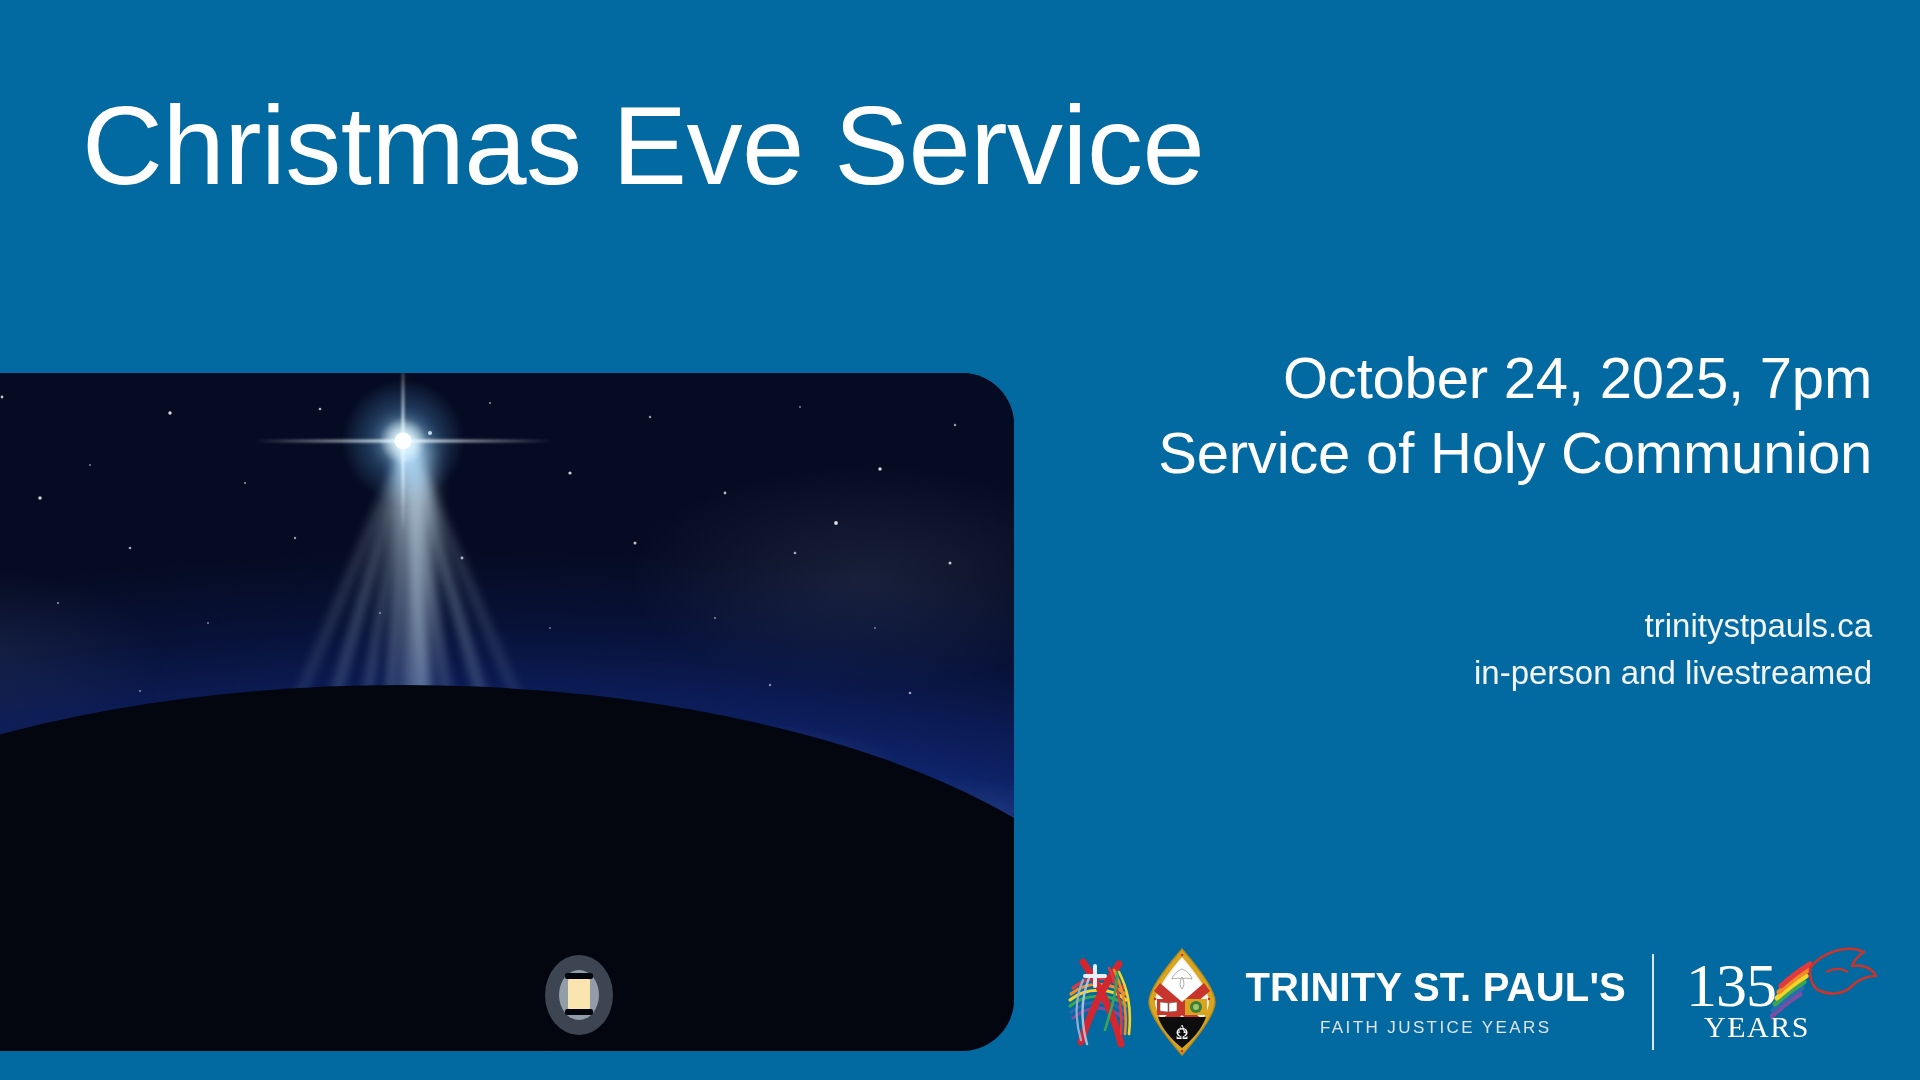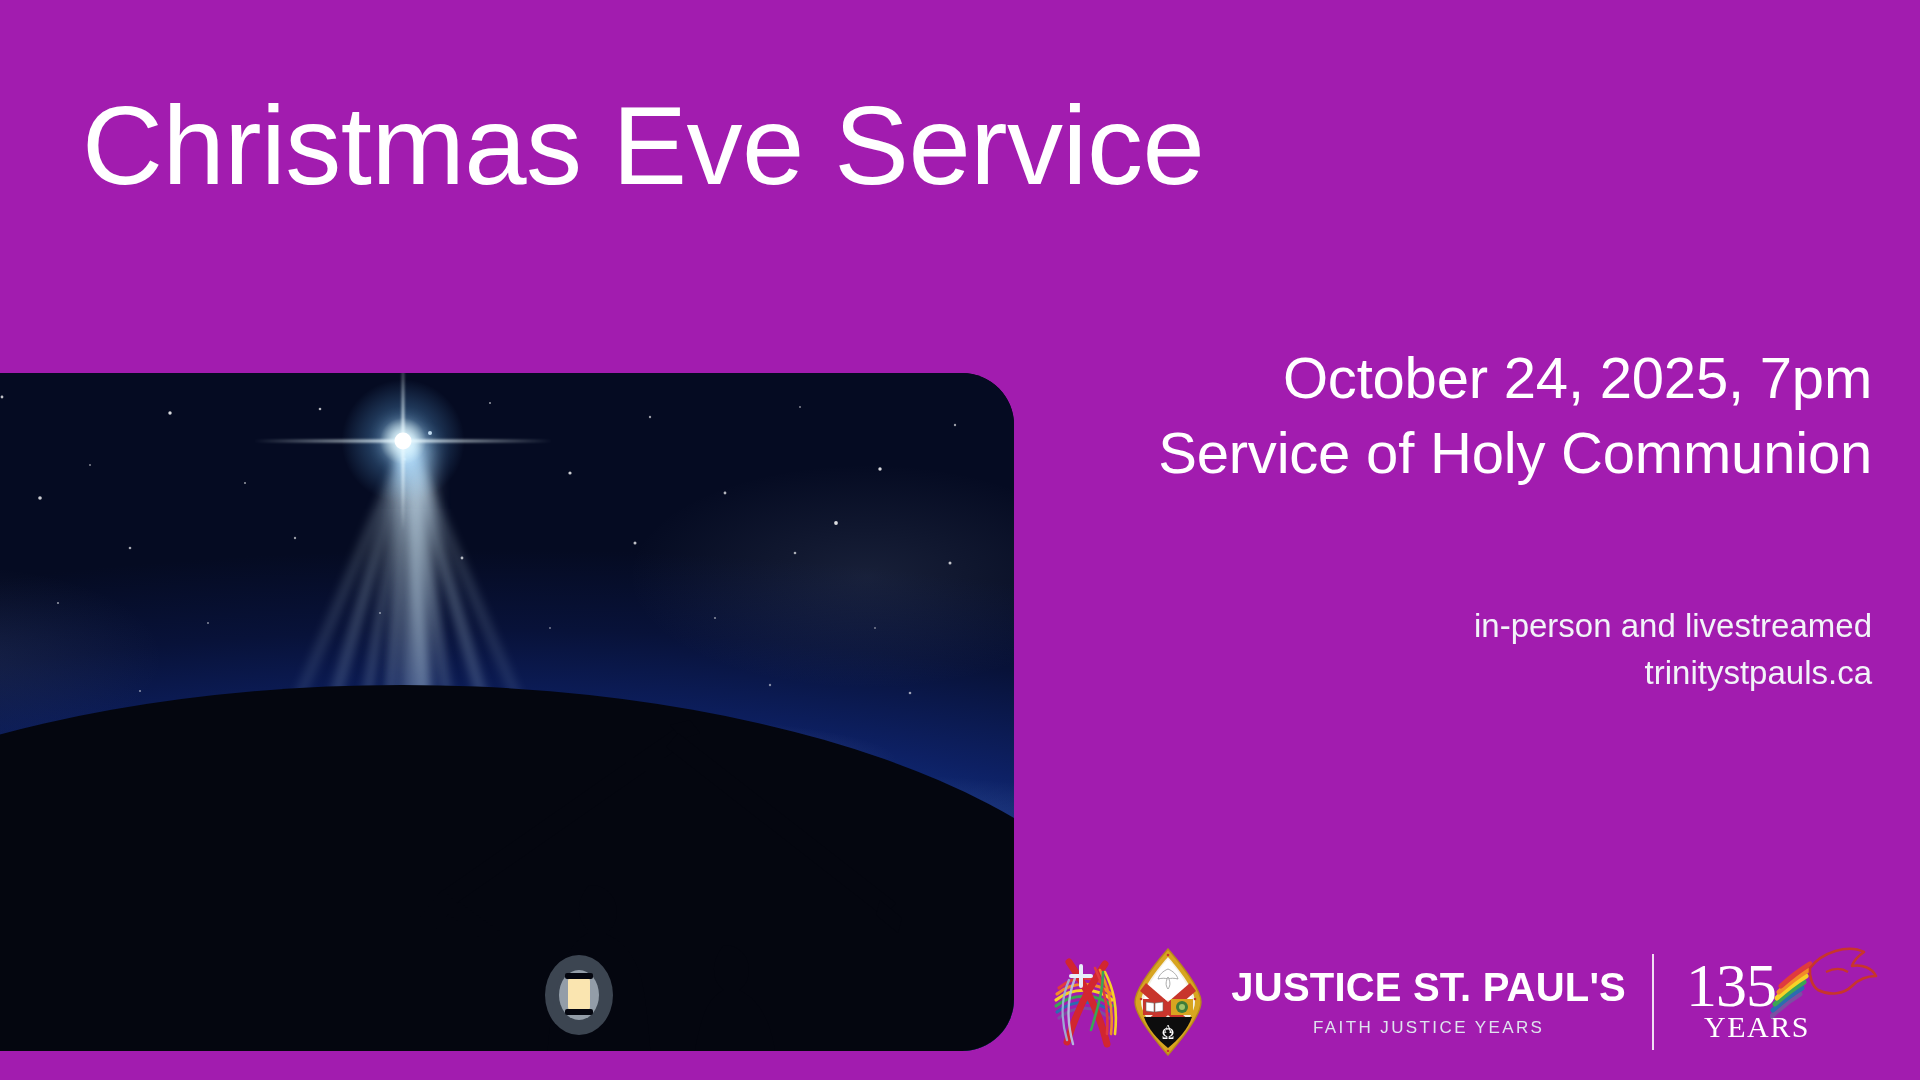--- a/index.html
+++ b/index.html
@@ -205,21 +205,21 @@
     font-family:"Liberation Serif", serif;
     font-size:30px; font-weight:400;
     color:#ffffff; line-height:1;
     letter-spacing:1.5px;
   }
   .anniv svg{ position:absolute; right:0; top:-6px; }
 </style>
 </head>
 <body style="background: rgb(18, 30, 64);">
 
-<div id="poster" style="background: #a21caf; padding-left: 48px;">
+<div id="poster" style="background: #0369a1; padding-left: 48px;">
 
   <div class="title">Christmas Eve Service</div>
 
   <div class="photo">
     <div class="sky"></div>
     <div class="haze"></div>
 
     <svg class="stars" viewBox="0 0 1224 678" preserveAspectRatio="none">
       <g fill="#ffffff">
         <circle cx="60" cy="28" r="1.6" opacity=".8"></circle>
@@ -372,22 +372,22 @@
         <path d="M78 742 c6 0 11 5 11 11 c0 4 -2 7 -5 9 c7 4 10 11 12 21 l2 11 l-42 0
                  l4 -13 c2 -9 6 -16 11 -19 c-3 -2 -4 -5 -4 -9 c0 -6 5 -11 11 -11 z"></path>
       </g>
     </svg>
   </div>
 
   <div class="right-block">
     <div class="headline">October 24, 2025, 7pm</div>
     <div class="headline">Service of Holy Communion</div>
     <div class="subblock">
+      <div>trinitystpauls.ca</div>
       <div>in-person and livestreamed</div>
-      <div>trinitystpauls.ca</div>
     </div>
   </div>
 
   <div class="logos">
 
     <svg class="logo-affirm" viewBox="0 0 78 108">
       <g fill="none" stroke-width="3.2" stroke-linecap="round">
         <path d="M14 40 C30 26 52 28 64 40" stroke="#e03a3e"></path>
         <path d="M12 46 C29 32 53 34 66 46" stroke="#f28c28"></path>
         <path d="M11 52 C28 38 54 40 67 52" stroke="#f5d327"></path>
@@ -435,21 +435,21 @@
 
       <g fill="#c8352c">
         <circle cx="37" cy="8" r="1.3"></circle>
           <circle cx="64" cy="52" r="1.3"></circle>
         <circle cx="10" cy="52" r="1.3"></circle>
           <circle cx="37" cy="104" r="1.3"></circle>
       </g>
     </svg>
 
     <div class="wordmark">
-      <div class="main">JUSTICE ST. PAUL'S</div>
+      <div class="main">TRINITY ST. PAUL'S</div>
       <div class="tag">FAITH  JUSTICE  YEARS</div>
     </div>
 
     <div class="divider"></div>
 
     <div class="anniv">
       <div class="num">135</div>
       <div class="yrs">YEARS</div>
       <svg width="110" height="92" viewBox="0 0 110 92">
         <g stroke-width="5" fill="none" stroke-linecap="round">

